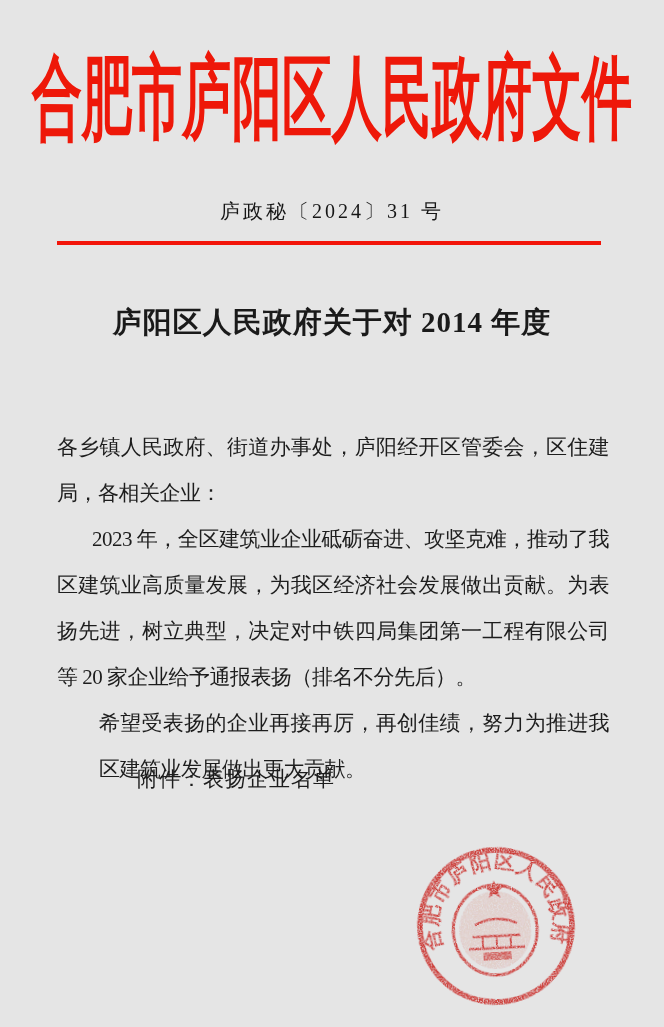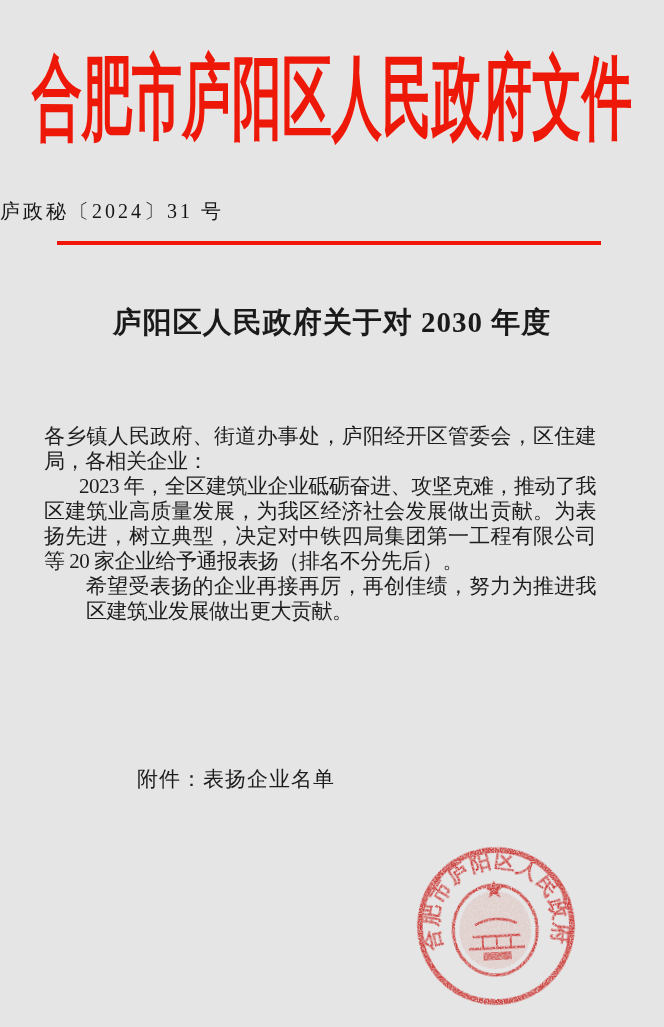--- a/index.html
+++ b/index.html
@@ -19,20 +19,21 @@
     font-size: 50px;
     font-weight: bold;
     white-space: nowrap;
     transform: scaleY(1.82);
     transform-origin: 50% 0;
     letter-spacing: 0;
   }
   .doc-number {
     position: absolute;
     top: 198px; left: 0; width: 664px;
+    text-align: center;
     font-size: 20px;
     letter-spacing: 3px;
     color: #161616;
   }
   .red-line {
     position: absolute;
     top: 241px; left: 57px;
     width: 544px; height: 4px;
     background: #f2150a;
   }
@@ -41,23 +42,23 @@
     top: 303px; left: 0; width: 664px;
     text-align: center;
     font-size: 29px;
     line-height: 38px;
     font-weight: bold;
     color: #1a1a1a;
     letter-spacing: 1px;
   }
   .body-text {
     position: absolute;
-    top: 424px; left: 44px; width: 552px;
+    top: 424px; left: 57px; width: 552px;
     font-size: 21px;
-    line-height: 25px;
+    line-height: 46px;
     letter-spacing: -0.5px;
     color: #1d1d1d;
     text-align: justify;
     text-justify: inter-character;
     word-break: break-all;
     line-break: anywhere;
   }
   .para1 { text-indent: 35px; }
   .para2 { margin-left: 42px; }
   .attachment {
@@ -91,21 +92,21 @@
 
 <div class="page">
 
   <div class="header-title">合肥市庐阳区人民政府文件</div>
 
   <div class="doc-number">庐政秘〔2024〕31 号</div>
 
   <div class="red-line"></div>
 
   <div class="doc-title">
-    <div>庐阳区人民政府关于对 2030 年度</div>
+    <div>庐阳区人民政府关于对 2014 年度</div>
   </div>
 
   <div class="body-text">
     <div class="salutation">各乡镇人民政府、街道办事处，庐阳经开区管委会，区住建局，各相关企业：</div>
     <div class="para1">2023 年，全区建筑业企业砥砺奋进、攻坚克难，推动了我区建筑业高质量发展，为我区经济社会发展做出贡献。为表扬先进，树立典型，决定对中铁四局集团第一工程有限公司等 20 家企业给予通报表扬（排名不分先后）。</div>
     <div class="para2">希望受表扬的企业再接再厉，再创佳绩，努力为推进我区建筑业发展做出更大贡献。</div>
   </div>
 
   <div class="attachment">附件：表扬企业名单</div>
 

